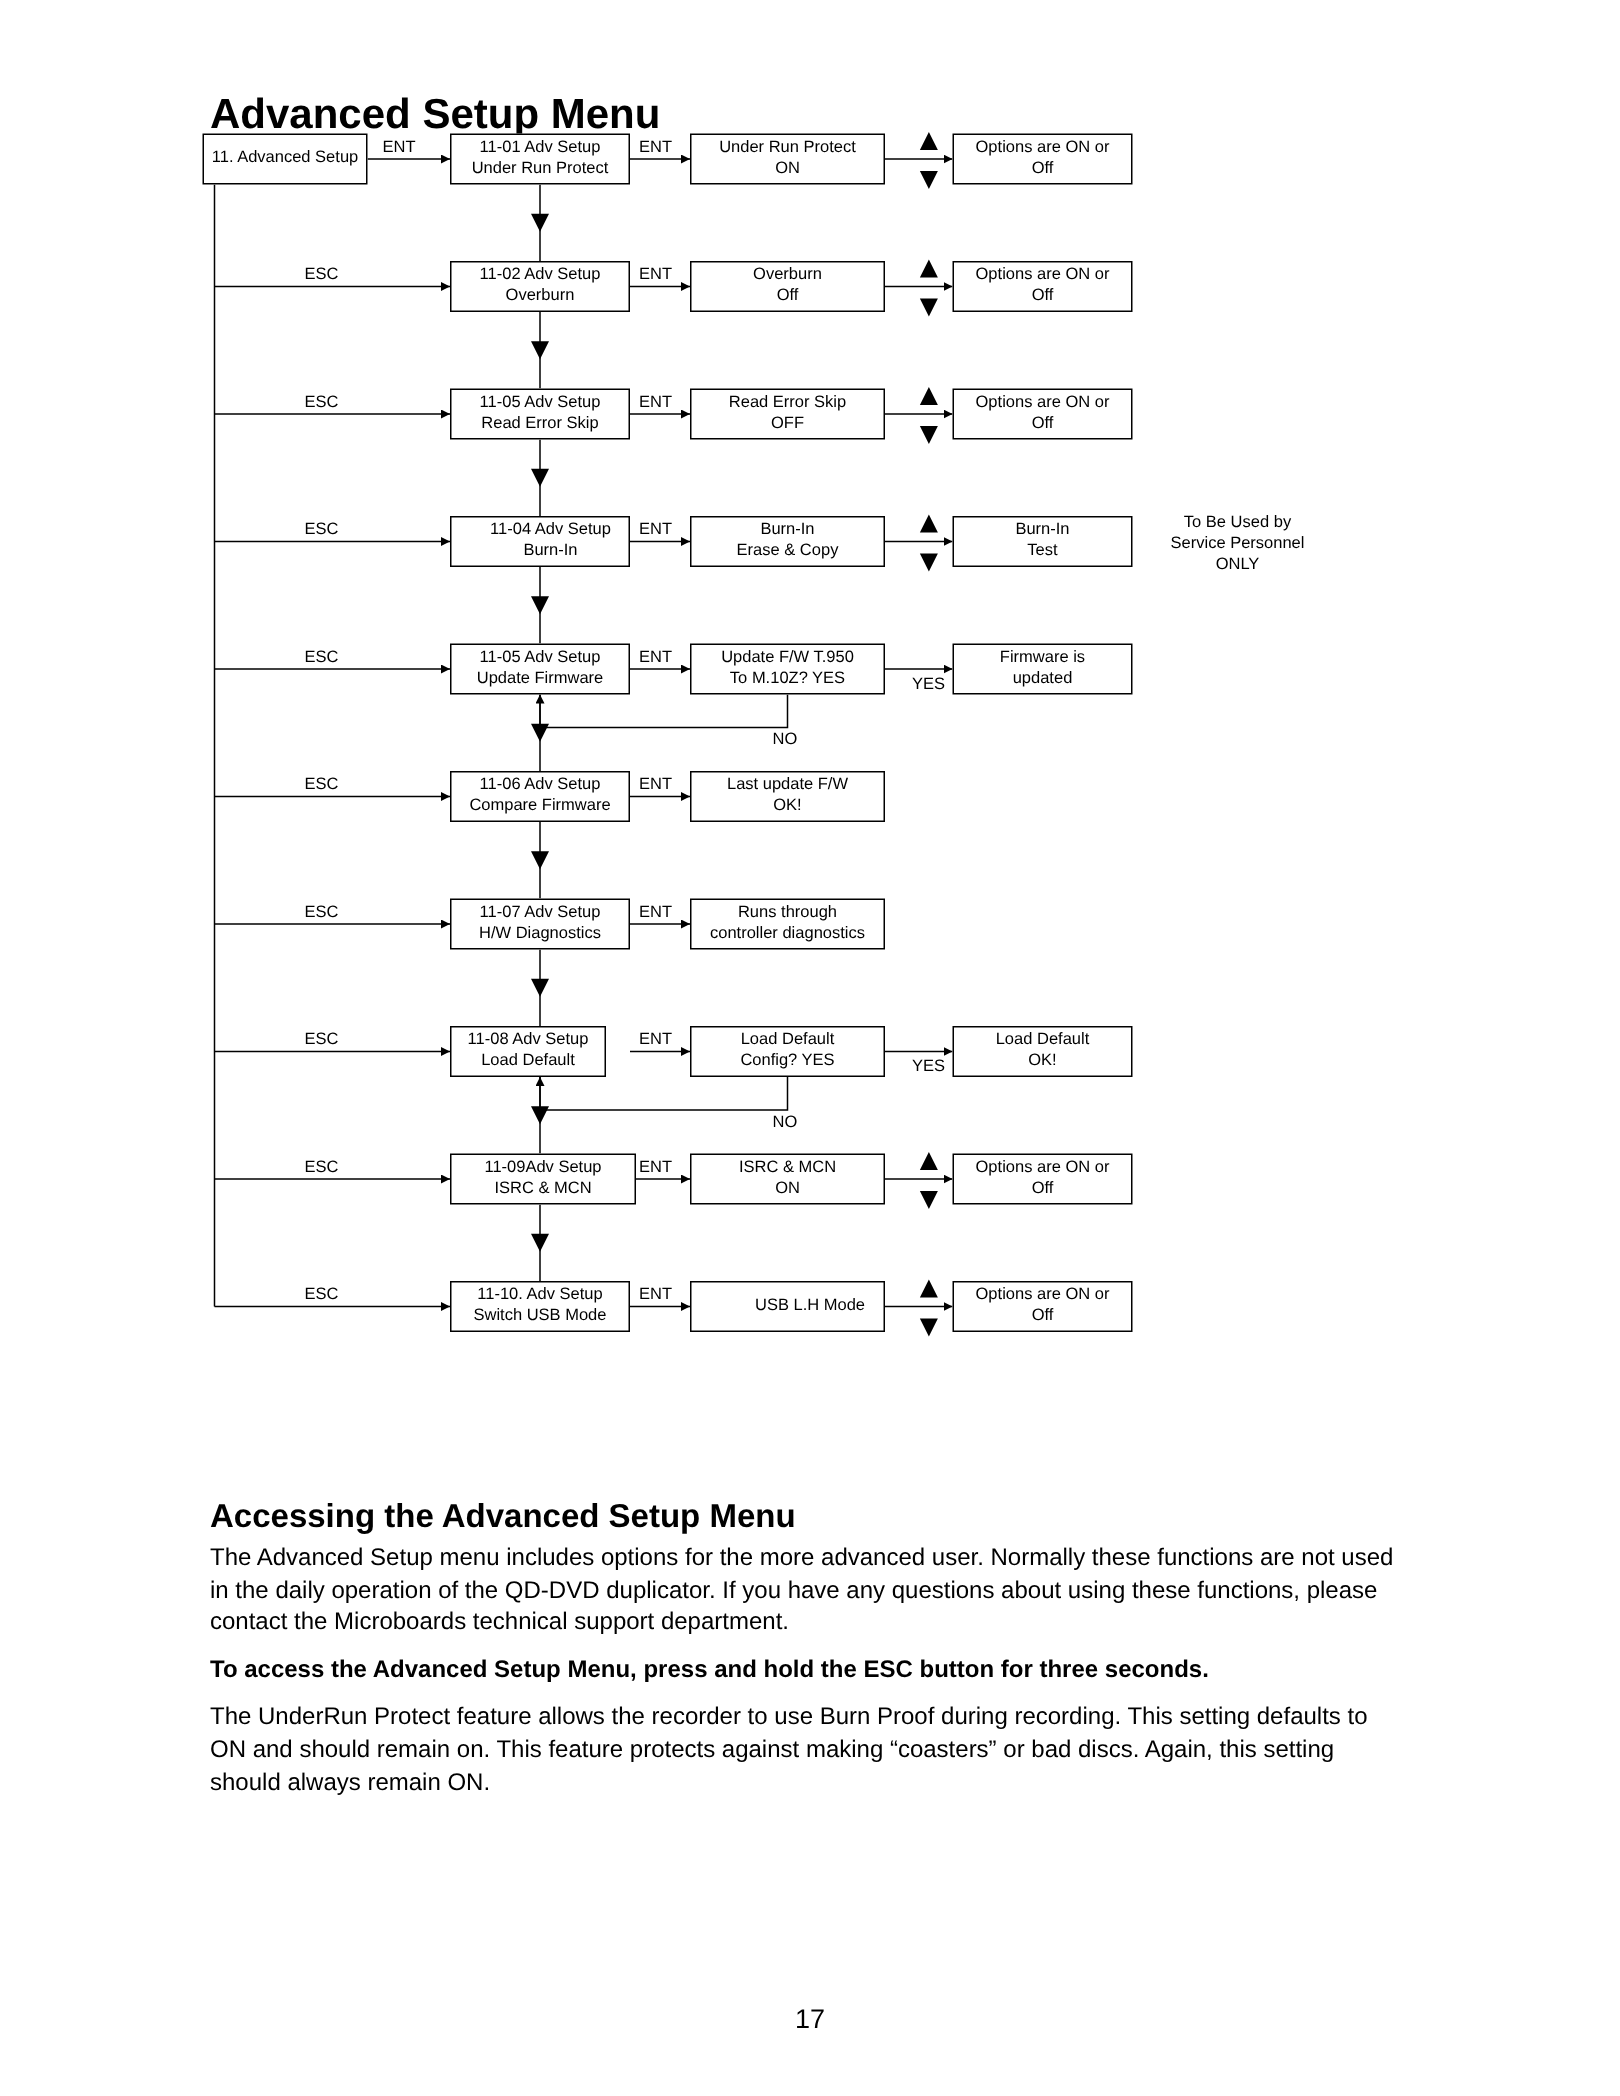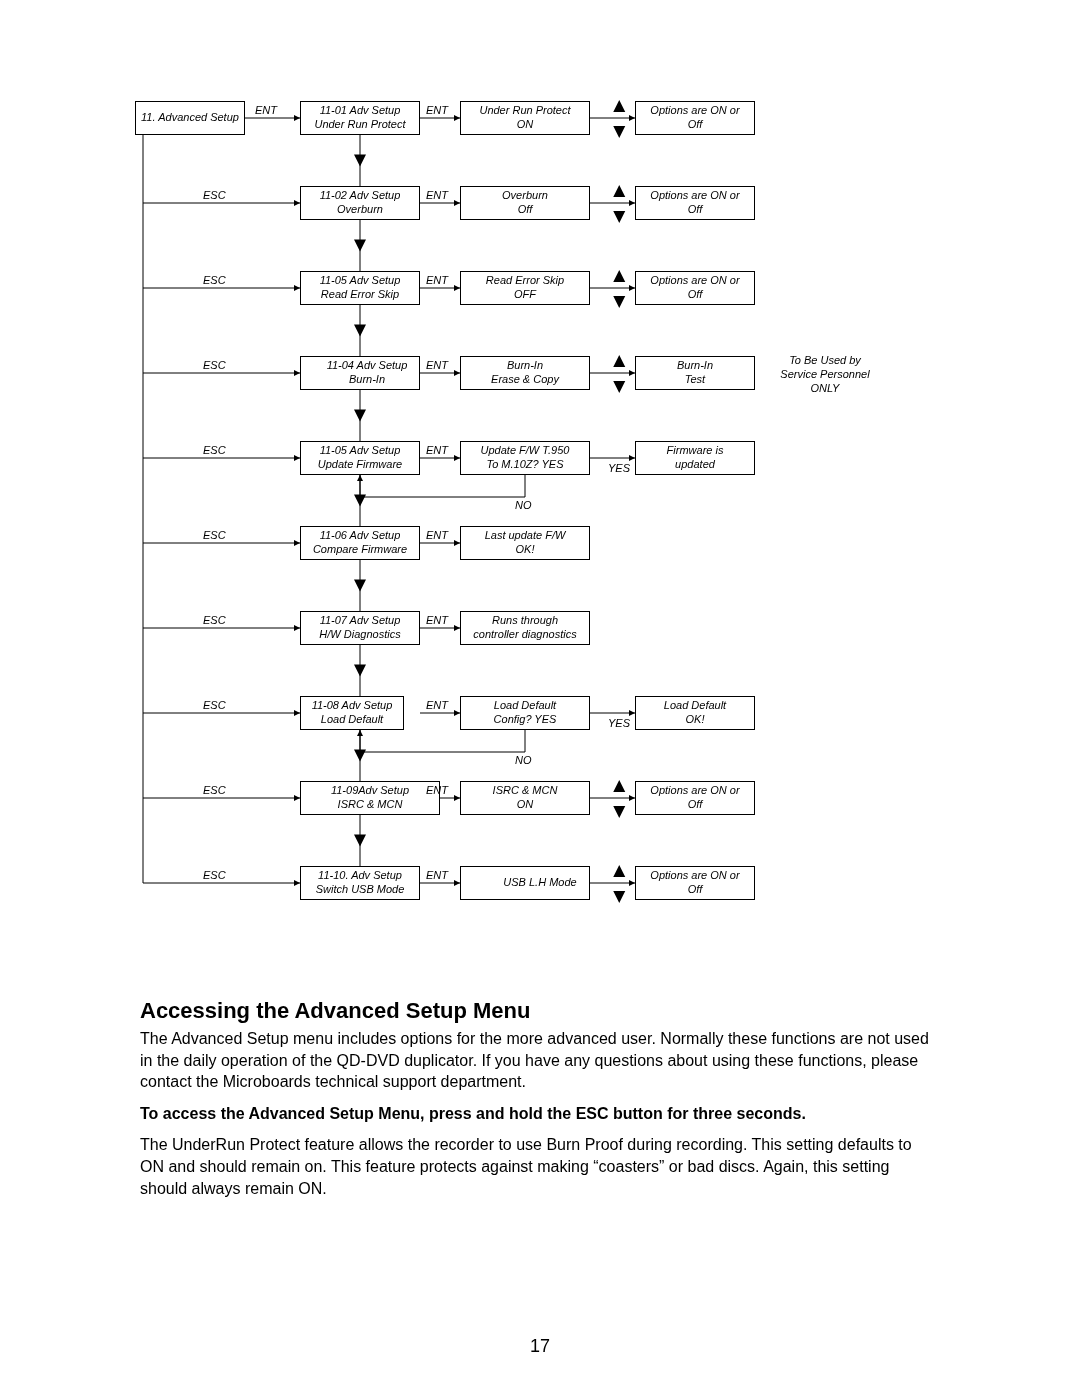--- a/index.html
+++ b/index.html
@@ -44,24 +44,23 @@
     left: 0; right: 0;
     bottom: 40px;
     text-align: center;
     font-size: 18px;
   }
 
   
   .diagram {
     position: absolute;
     left: 135px;
-    top: 96px;
+    top: 84px;
     width: 820px;
     height: 880px;
-    font-style: italic;
   }
   .node {
     position: absolute;
     border: 1px solid #000;
     background: #fff;
     text-align: center;
     font-size: 11px;
     line-height: 1.25;
     padding: 2px 2px;
     box-sizing: border-box;
@@ -97,20 +96,23 @@
     position: absolute;
     left: 140px;
     top: 980px;
     width: 800px;
   }
 </style>
 </head>
 <body>
 
 <div class="page">
+  <div class="content">
+    <h1>Advanced Setup Menu</h1>
+  </div>
 
   <div class="diagram" id="diagram">
     <svg class="wires" id="wires">
       <defs>
         <marker id="arrow" markerWidth="8" markerHeight="8" refX="6" refY="3" orient="auto">
           <path d="M0,0 L6,3 L0,6 Z" class="tri"></path>
         </marker>
       </defs>
     <polyline points="8,39 8,787"></polyline>
         <line x1="110" y1="22" x2="165" y2="22" marker-end="url(#arrow)"></line>
@@ -280,21 +282,21 @@
         <div>Load Default</div>
         <div>Config? YES</div>
       </div>
       <div class="node" style="left: 500px; top: 600px; width: 120px; height: 34px;">
         <div>Load Default</div>
         <div>OK!</div>
       </div>
       <div class="lbl" style="left: 473px; top: 621px;">YES</div>
       <div class="lbl" style="left: 380px; top: 658px;">NO</div>
       <div class="lbl" style="left: 68px; top: 688px;">ESC</div>
-      <div class="node" style="left: 165px; top: 685px; width: 140px; height: 34px;">
+      <div class="node" style="left: 165px; top: 685px; width: 124px; height: 34px;">
         <div>11-09Adv Setup</div>
         <div>ISRC &amp; MCN</div>
       </div>
       <div class="lbl" style="left: 291px; top: 688px;">ENT</div>
       <div class="node" style="left: 325px; top: 685px; width: 130px; height: 34px;">
         <div>ISRC &amp; MCN</div>
         <div>ON</div>
       </div>
       <div class="node" style="left: 500px; top: 685px; width: 120px; height: 34px;">
         <div>Options are ON or</div>

